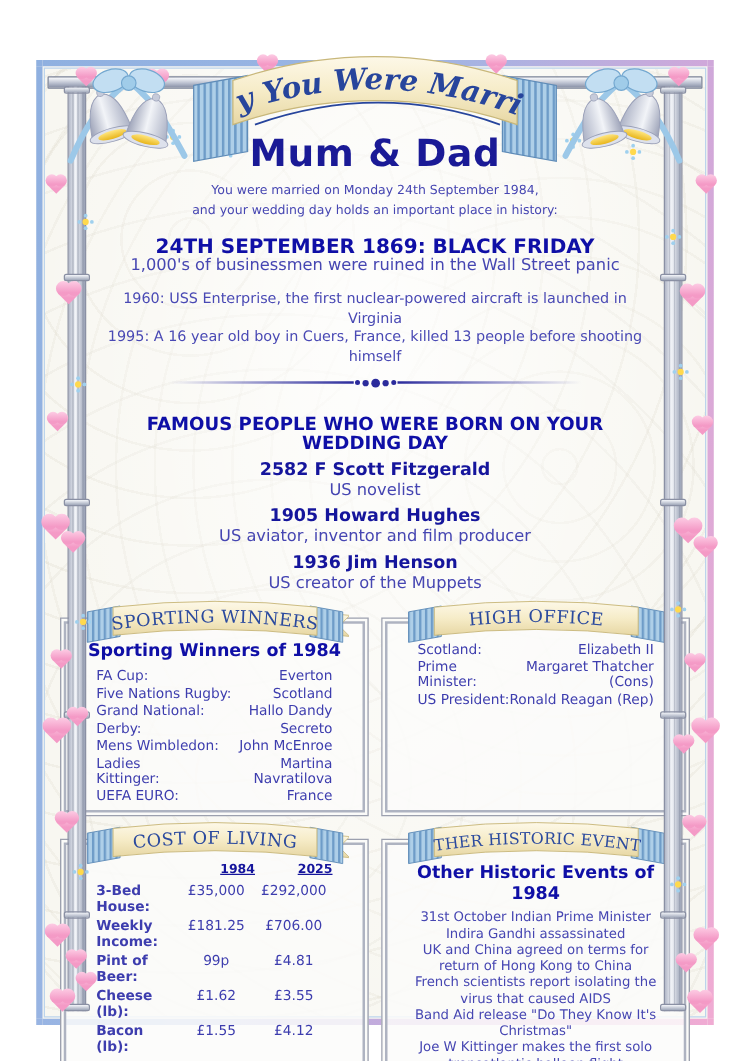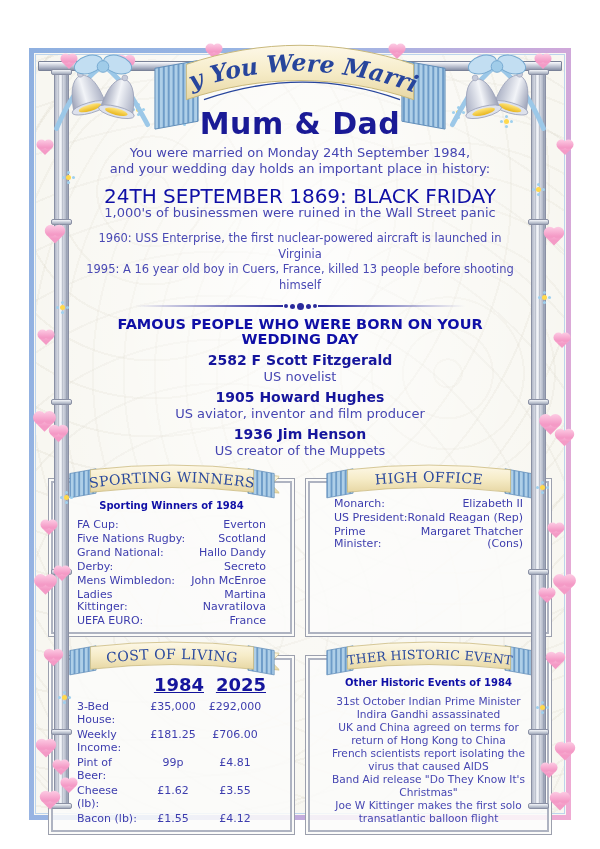--- a/index.html
+++ b/index.html
@@ -41,52 +41,52 @@
     background:linear-gradient(135deg,#ffd9ec,#f49ac6 70%);}
   .heart::before,.heart::after{content:"";position:absolute;width:100%;height:100%;background:inherit;border-radius:50%;}
   .heart::before{left:-52%;top:0;}
   .heart::after{top:-52%;left:0;}
   .flower{position:absolute;z-index:4;width:5px;height:5px;border-radius:50%;background:#ffd94d;
     box-shadow:0 -5px 0 -1px #9fd0ee,0 5px 0 -1px #9fd0ee,5px 0 0 -1px #9fd0ee,-5px 0 0 -1px #9fd0ee;}
 
   
   .content{position:relative;z-index:2;padding:54px 48px 0;text-align:center;color:#4646b2;}
   .main-title{font-size:30px;line-height:30px;font-weight:bold;color:#1a1a96;letter-spacing:.5px;}
-  .intro{margin-top:6px;font-size:13px;line-height:16px;color:#4646b2;}
-  .event-title{margin-top:12px;font-size:20px;line-height:15px;font-weight:normal;color:#0f0fa6;}
+  .intro{margin-top:6px;font-size:10px;line-height:16px;color:#4646b2;}
+  .event-title{margin-top:12px;font-size:16px;line-height:15px;font-weight:bold;color:#0f0fa6;}
   .event-sub{margin-top:1px;font-size:13px;line-height:16px;color:#4646b2;}
   .facts{margin-top:10px;font-size:11.5px;line-height:15.5px;color:#4949b4;}
   .divider{margin:10px auto 0;width:330px;height:6px;display:flex;align-items:center;justify-content:center;}
   .divider .dline{flex:1;height:2px;}
   .divider .dline.l{background:linear-gradient(90deg,rgba(43,43,156,0),#2b2b9c);}
   .divider .dline.r{background:linear-gradient(270deg,rgba(43,43,156,0),#2b2b9c);}
   .divider .bead{background:#2b2b9c;border-radius:50%;margin:0 1px;}
   .b1{width:4px;height:4px}.b2{width:5px;height:5px}.b3{width:7px;height:7px}
-  .famous-heading{margin-top:8px;font-size:14.5px;line-height:15px;font-weight:bold;color:#0f0fa6;}
+  .famous-heading{margin-top:24px;font-size:14.5px;line-height:15px;font-weight:bold;color:#0f0fa6;}
   .person{margin-top:5px;}
   .person-name{font-size:14px;line-height:17px;font-weight:bold;color:#15159c;}
   .person-desc{font-size:13px;line-height:15px;color:#4646b2;}
 
   
   .boxes-row{display:flex;gap:10px;margin:20px 12px 0;position:relative;z-index:2;}
   .boxes-row.second{margin-top:18px;}
   .info-box{flex:1;position:relative;box-sizing:border-box;
     border:1px solid #9ca0ae;background:rgba(252,252,250,.85);
     box-shadow:inset 0 0 0 2px #fbfbf9, inset 0 0 0 4px #aeb3c1;
     padding:18px 20px 8px;}
-  .box-heading{font-size:10px;line-height:17px;font-weight:bold;color:#0f0fa6;text-align:center;margin-bottom:4px;}
+  .box-heading{font-size:14px;line-height:17px;font-weight:bold;color:#0f0fa6;text-align:center;margin-bottom:4px;}
   .kv-row{display:flex;justify-content:space-between;font-size:11px;line-height:12px;color:#3d3dae;padding:1px 8px 1px 8px;}
   .kv-row .k{text-align:left;}
   .kv-row .v{text-align:right;}
   .events-line{font-size:10.6px;line-height:13px;color:#4646b2;text-align:center;}
   .cost-head{display:flex;padding:0 8px;margin-bottom:4px;}
   .cost-head .sp{flex:1;}
-  .cost-col{width:62px;text-align:right;font-size:18px;font-weight:bold;color:#15159c;text-decoration:underline;}
+  .cost-col{width:62px;text-align:right;font-size:10px;font-weight:bold;color:#15159c;text-decoration:underline;}
   .cost-row{display:flex;font-size:11px;line-height:13px;color:#3d3dae;padding:1px 8px;}
-  .cost-row .k{flex:1;text-align:left;}
+  .cost-row .k{flex:1;text-align:left;font-weight:bold;}
   .cost-row .c{width:62px;text-align:center;}
 
   .bells{position:absolute;top:-4px;width:118px;height:92px;z-index:5;}
   .bells.bl{left:8px;}
   .bells.br{right:8px;transform:scaleX(-1);}
 </style>
 </head>
 <body>
 
 <svg width="0" height="0" style="position:absolute" aria-hidden="true">
@@ -334,30 +334,30 @@
               <path d="M28,8 Q115,-2 202,8 L202,32 Q115,22 28,32 Z" fill="url(#creamG)" stroke="#c8b77a" stroke-width="0.8"></path>
               <defs>
                   <path id="rb2" d="M30,27 Q115,15 200,27" fill="none"></path>
                 </defs>
               <text font-family="DejaVu Serif, serif" font-size="15" fill="#2b4a9e" letter-spacing="0.4">
                 <textPath href="#rb2" startOffset="50%" text-anchor="middle">HIGH OFFICE</textPath>
               </text>
             </svg>
           </div>
           <div class="kv-row">
-              <span class="k">Monarch:</span>
+              <span class="k">Scotland:</span>
               <span class="v">Elizabeth II</span>
+            </div>
+          <div class="kv-row">
+              <span class="k">Prime Minister:</span>
+              <span class="v">Margaret Thatcher (Cons)</span>
             </div>
           <div class="kv-row">
               <span class="k">US President:</span>
               <span class="v">Ronald Reagan (Rep)</span>
-            </div>
-          <div class="kv-row">
-              <span class="k">Prime Minister:</span>
-              <span class="v">Margaret Thatcher (Cons)</span>
             </div>
         </div>
       </div>
 
       <div class="boxes-row second">
         <div class="info-box">
           <div class="ribbon">
             <svg viewBox="0 0 230 40">
               <path d="M6,12 L34,7 L34,33 L6,38 Z" fill="url(#stripesP)" stroke="#5f8cb8" stroke-width="0.8"></path>
               <path d="M200,12 L230,15 L221,24 L230,33 L200,30 Z" fill="url(#creamG)" stroke="#c9b87c" stroke-width="0.7"></path>

